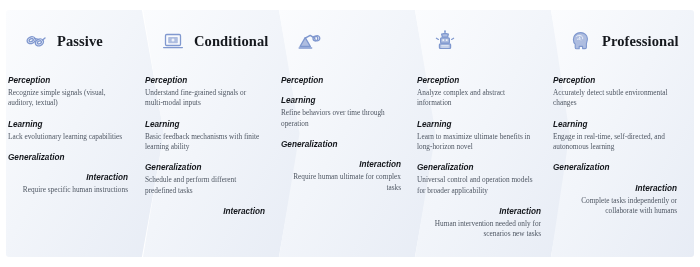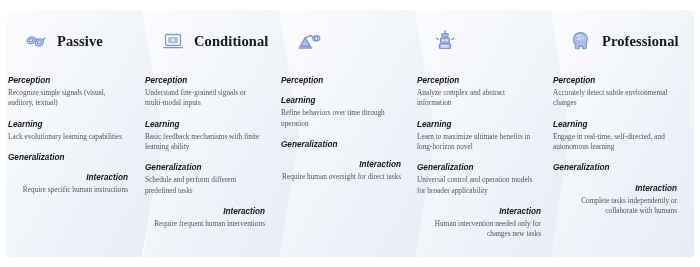--- a/index.html
+++ b/index.html
@@ -179,21 +179,20 @@
       <div class="attr">
         <div class="attr-label">Learning</div>
         <div class="attr-text">Basic feedback mechanisms with finite learning ability</div>
       </div>
       <div class="attr">
         <div class="attr-label">Generalization</div>
         <div class="attr-text">Schedule and perform different predefined tasks</div>
       </div>
       <div class="attr">
         <div class="attr-label">Interaction</div>
-        <div class="attr-text">Require frequent human interventions</div>
       </div>
     </div>
   </div>
 
   <div class="stage s3">
     <div class="stage-bg"></div>
 
     <div class="stage-header">
       <span class="stage-icon">
         <svg width="24" height="24" viewBox="0 0 24 24" fill="none" stroke="#8098cf" stroke-width="1.3" stroke-linecap="round" stroke-linejoin="round">
@@ -212,21 +211,21 @@
       </div>
       <div class="attr">
         <div class="attr-label">Learning</div>
         <div class="attr-text">Refine behaviors over time through operation</div>
       </div>
       <div class="attr">
         <div class="attr-label">Generalization</div>
       </div>
       <div class="attr">
         <div class="attr-label">Interaction</div>
-        <div class="attr-text">Require human oversight for direct tasks</div>
+        <div class="attr-text">Require human ultimate for complex tasks</div>
       </div>
     </div>
   </div>
 
   <div class="stage s4">
     <div class="stage-bg"></div>
 
     <div class="stage-header">
       <span class="stage-icon">
         <svg width="24" height="24" viewBox="0 0 24 24" fill="none" stroke="#7e97ce" stroke-width="1.2" stroke-linecap="round" stroke-linejoin="round">
@@ -251,21 +250,21 @@
       <div class="attr">
         <div class="attr-label">Learning</div>
         <div class="attr-text">Learn to maximize ultimate benefits in long-horizon novel</div>
       </div>
       <div class="attr">
         <div class="attr-label">Generalization</div>
         <div class="attr-text">Universal control and operation models for broader applicability</div>
       </div>
       <div class="attr">
         <div class="attr-label">Interaction</div>
-        <div class="attr-text">Human intervention needed only for changes new tasks</div>
+        <div class="attr-text">Human intervention needed only for scenarios new tasks</div>
       </div>
     </div>
   </div>
 
   <div class="stage s5">
     <div class="stage-bg"></div>
 
     <div class="stage-header">
       <span class="stage-icon">
         <svg width="24" height="24" viewBox="0 0 24 24" fill="none" stroke="#7e97ce" stroke-width="1.1" stroke-linecap="round" stroke-linejoin="round">

